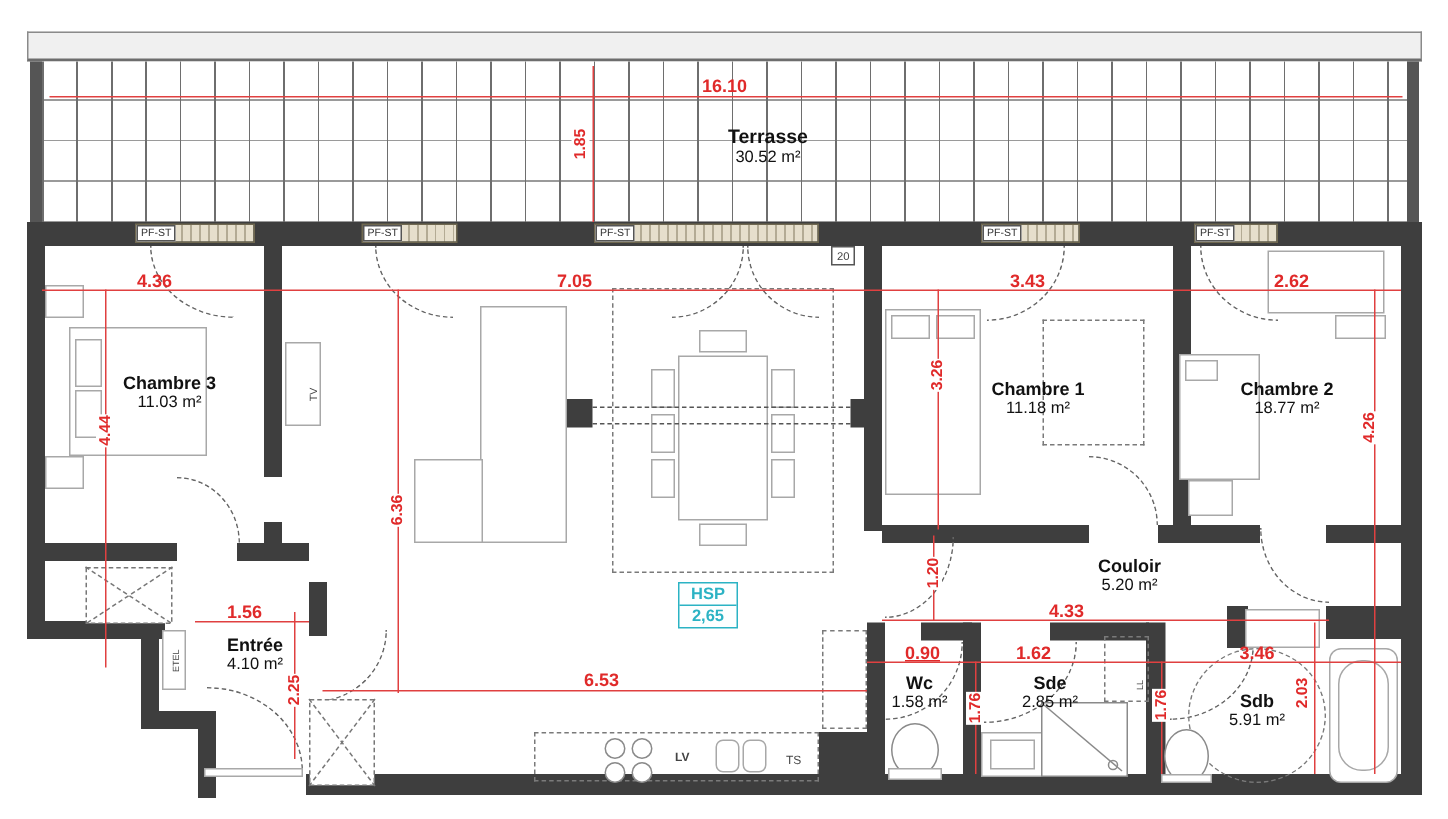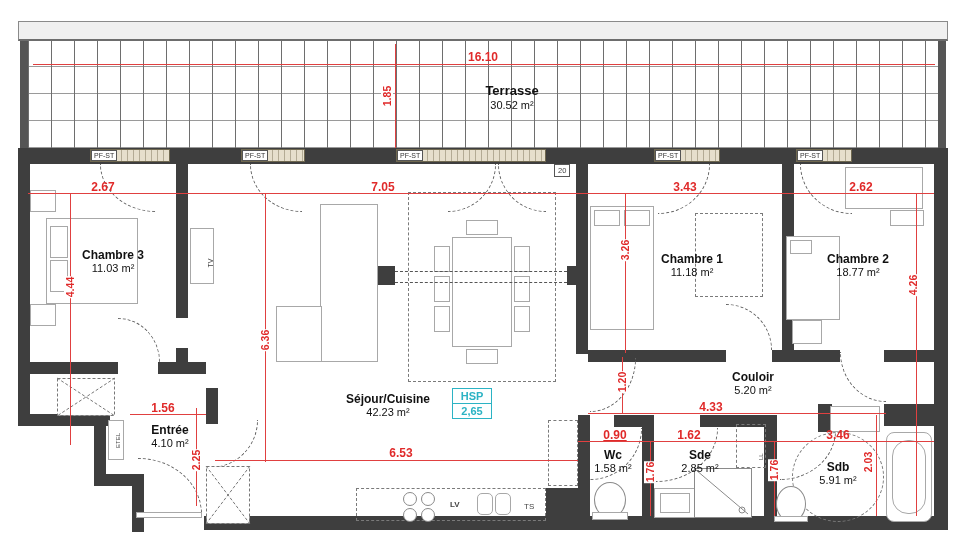--- a/index.html
+++ b/index.html
@@ -207,21 +207,21 @@
   <div class="rl" style="left:215px;top:460px;width:363px;height:1px;"></div>
   <div class="rl" style="left:622px;top:357px;width:1px;height:57px;"></div>
   <div class="rl" style="left:588px;top:413px;width:298px;height:1px;"></div>
   <div class="rl" style="left:578px;top:441px;width:356px;height:1px;"></div>
   <div class="rl" style="left:650px;top:441px;width:1px;height:75px;"></div>
   <div class="rl" style="left:774px;top:441px;width:1px;height:75px;"></div>
   <div class="rl" style="left:876px;top:415px;width:1px;height:101px;"></div>
 
   <span class="dim" style="left:483px;top:50px;">16.10</span>
   <span class="dimv" style="left:387px;top:96px;">1.85</span>
-  <span class="dim" style="left:103px;top:180px;">2.67</span>
+  <span class="dim" style="left:103px;top:180px;">4.36</span>
   <span class="dim" style="left:383px;top:180px;">7.05</span>
   <span class="dim" style="left:685px;top:180px;">3.43</span>
   <span class="dim" style="left:861px;top:180px;">2.62</span>
   <span class="dimv" style="left:70px;top:287px;">4.44</span>
   <span class="dimv" style="left:265px;top:340px;">6.36</span>
   <span class="dimv" style="left:625px;top:250px;">3.26</span>
   <span class="dimv" style="left:913px;top:285px;">4.26</span>
   <span class="dim" style="left:163px;top:401px;">1.56</span>
   <span class="dimv" style="left:196px;top:460px;">2.25</span>
   <span class="dim" style="left:401px;top:446px;">6.53</span>
@@ -235,24 +235,20 @@
   <span class="dimv" style="left:868px;top:462px;">2.03</span>
 
   <div class="rlabel" style="left:512px;top:83px;">
     <div class="rname" style="font-size:13px;">Terrasse</div>
     <div class="rarea">30.52 m²</div>
   </div>
   <div class="rlabel" style="left:113px;top:248px;">
     <div class="rname">Chambre 3</div>
     <div class="rarea">11.03 m²</div>
   </div>
-  <div class="rlabel" style="left:388px;top:392px;">
-    <div class="rname">Séjour/Cuisine</div>
-    <div class="rarea">42.23 m²</div>
-  </div>
   <div class="rlabel" style="left:692px;top:252px;">
     <div class="rname">Chambre 1</div>
     <div class="rarea">11.18 m²</div>
   </div>
   <div class="rlabel" style="left:858px;top:252px;">
     <div class="rname">Chambre 2</div>
     <div class="rarea">18.77 m²</div>
   </div>
   <div class="rlabel" style="left:753px;top:370px;">
     <div class="rname">Couloir</div>

